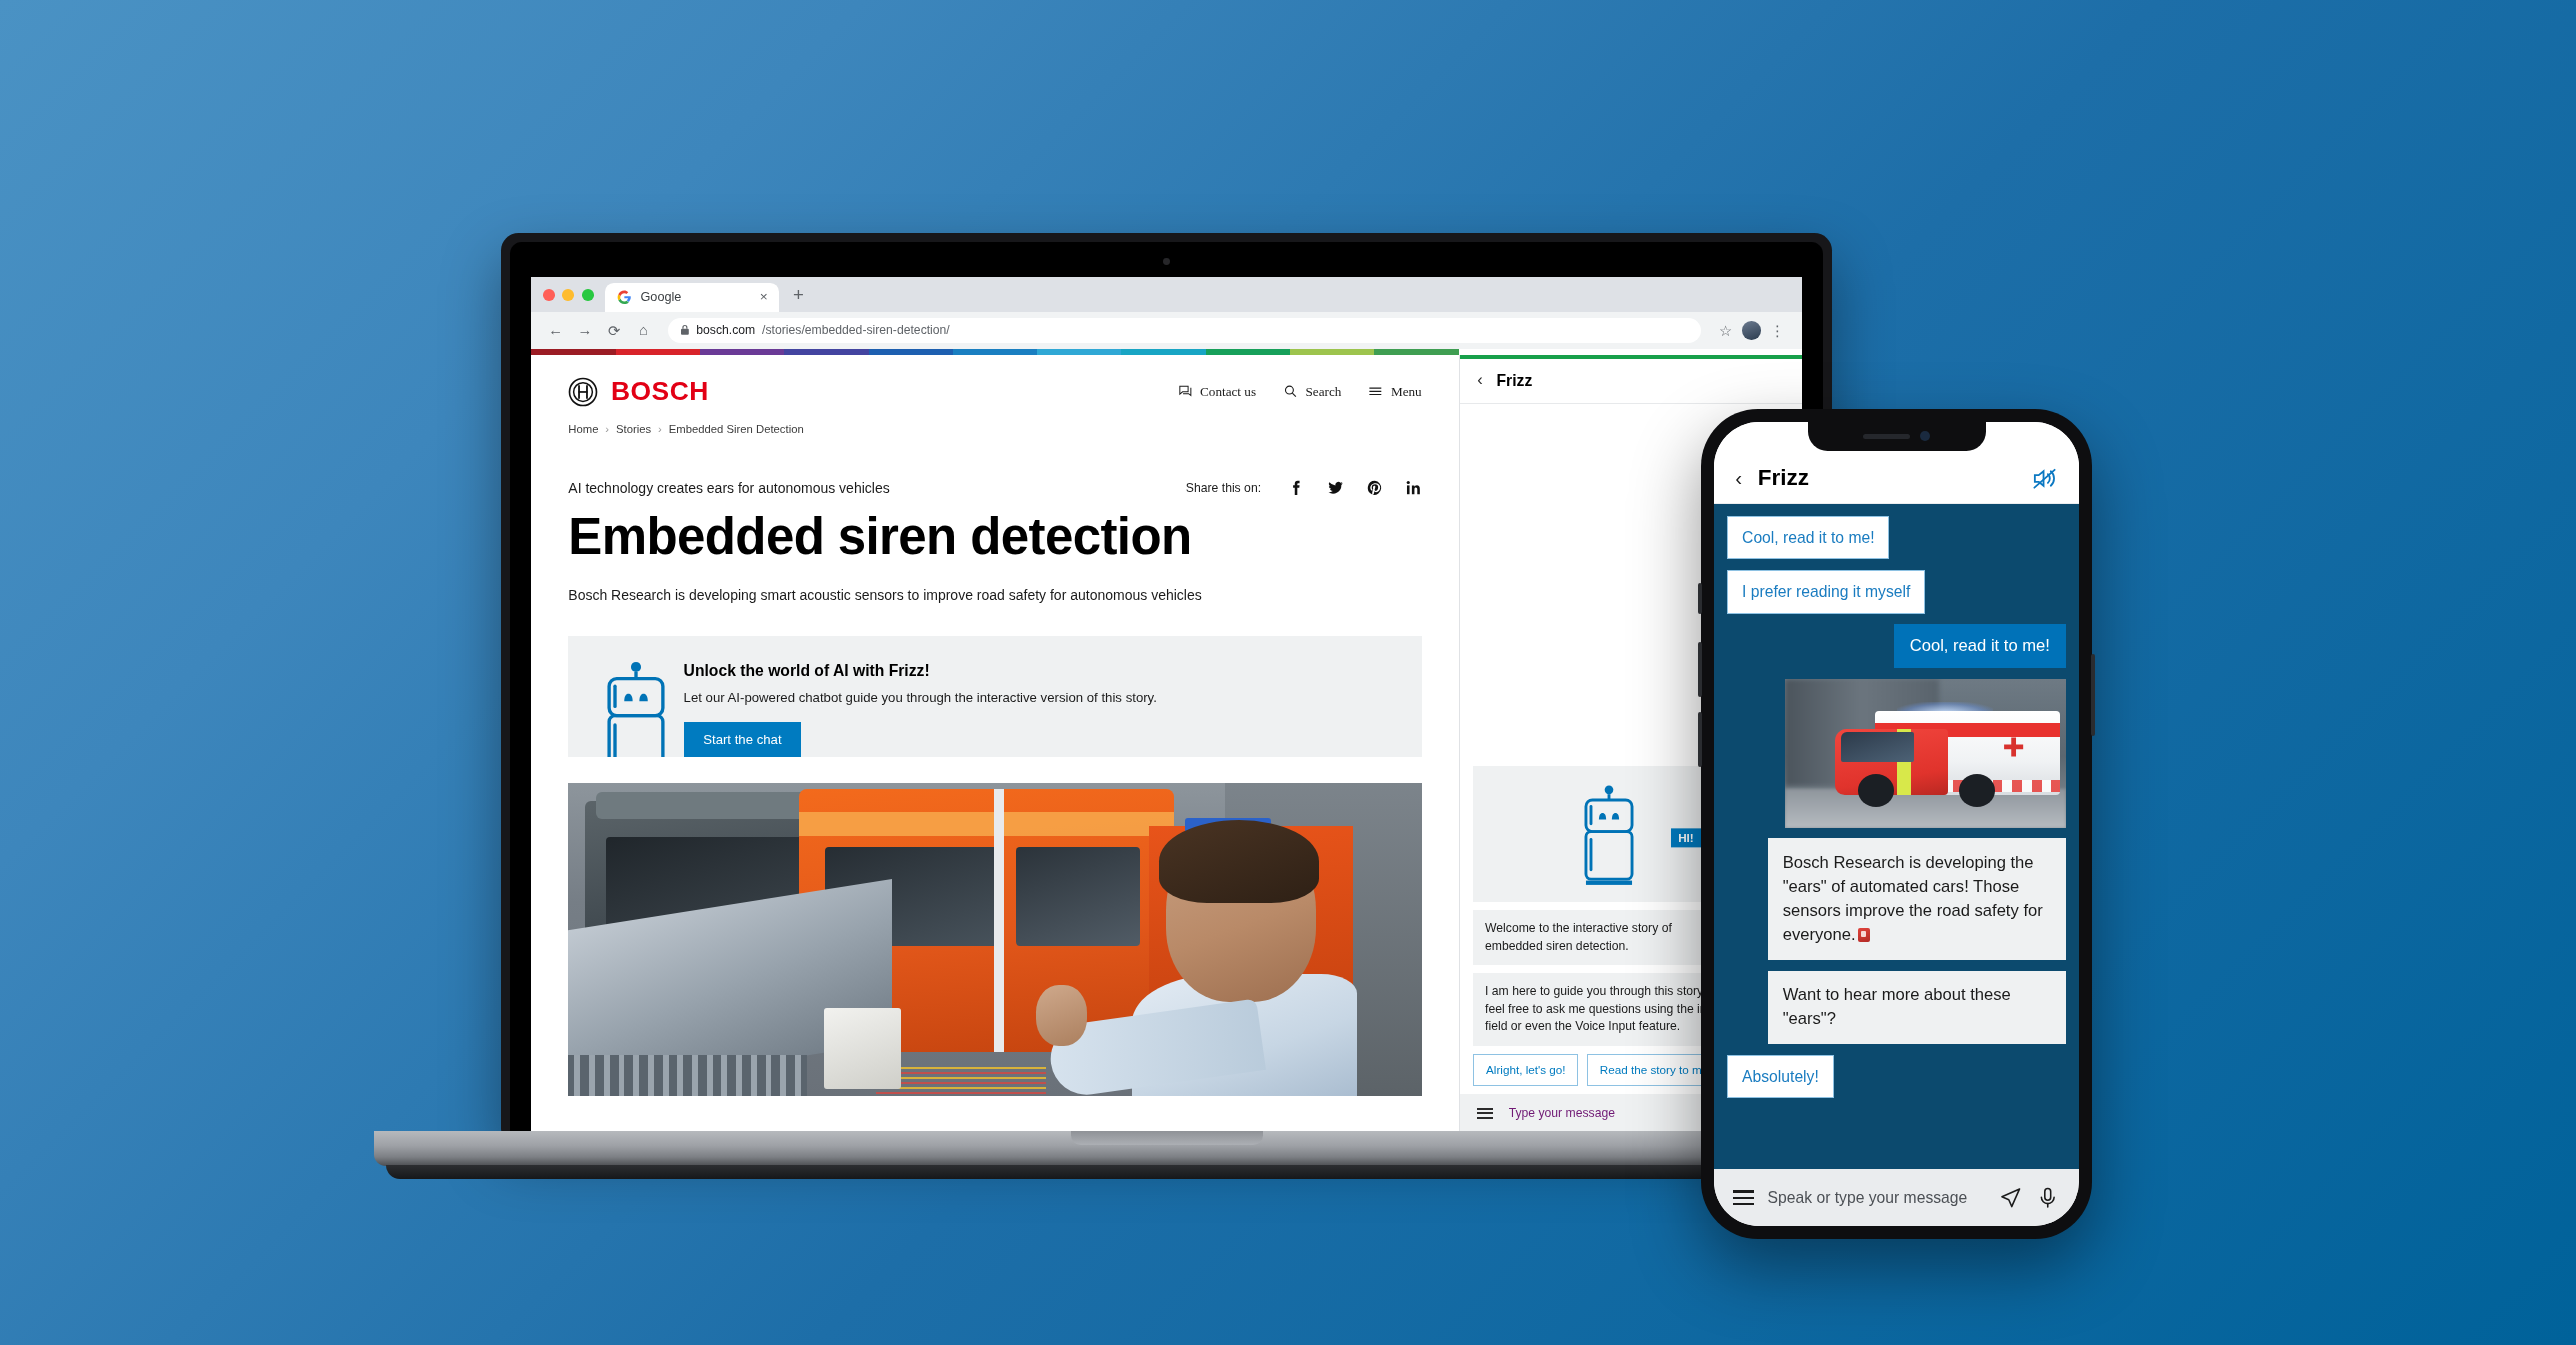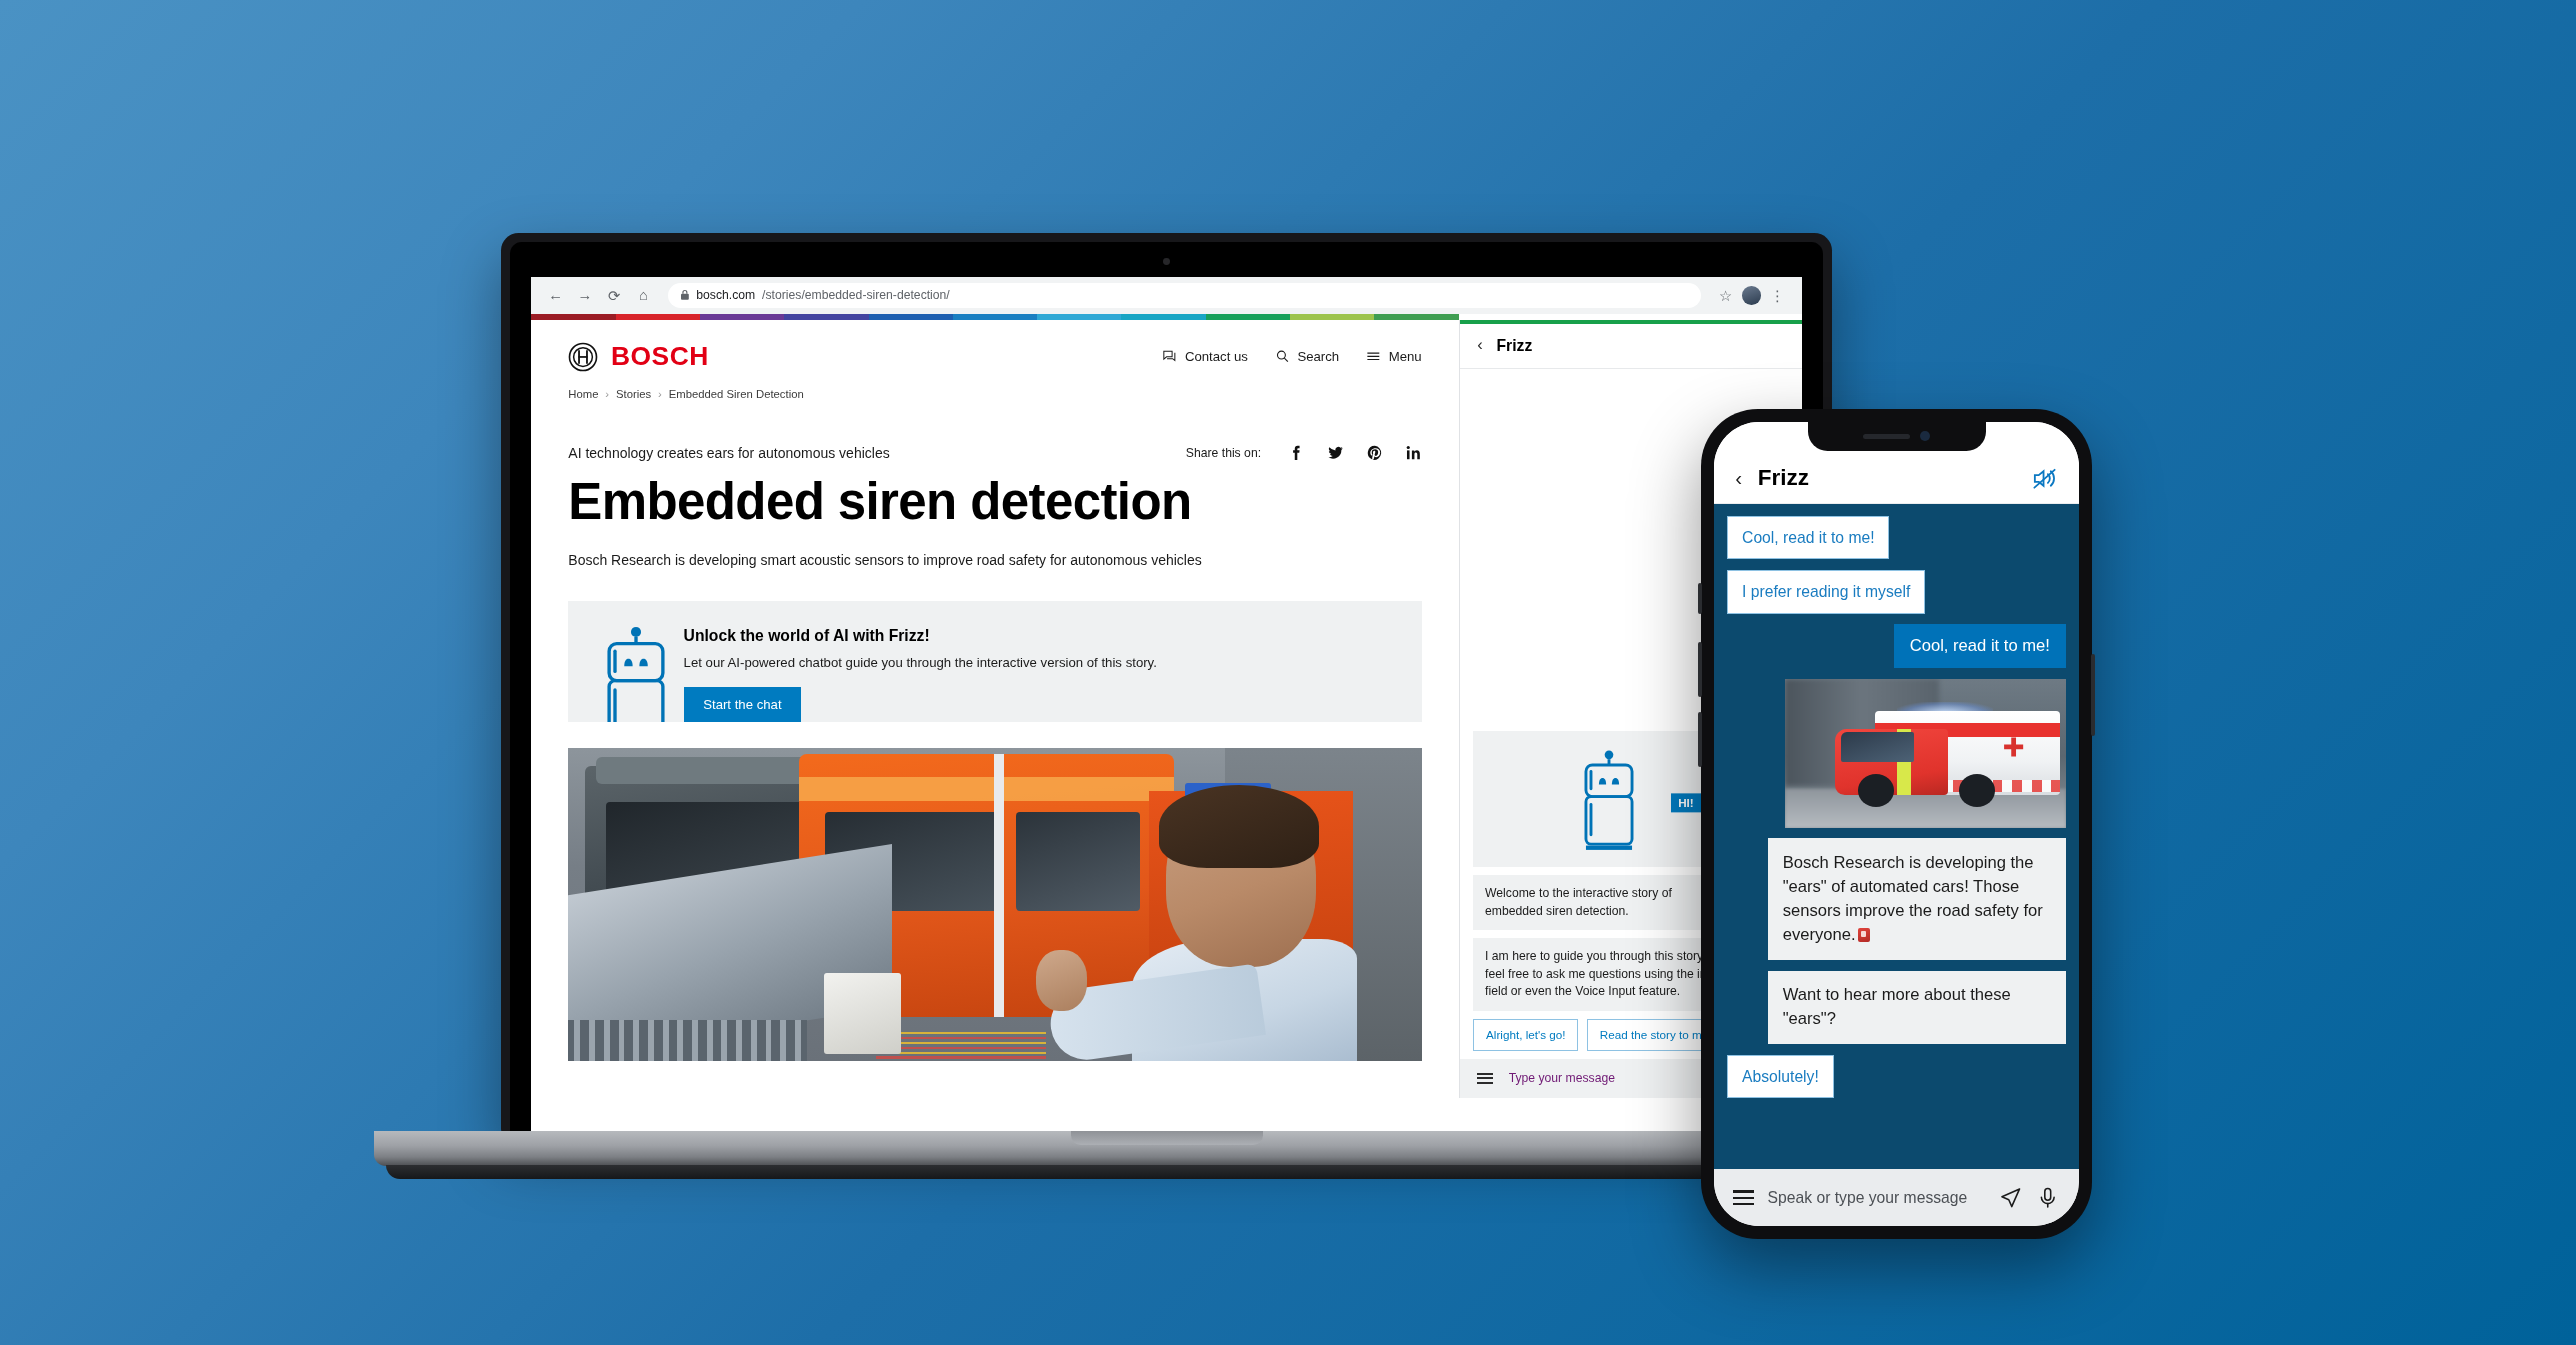--- a/index.html
+++ b/index.html
@@ -107,21 +107,21 @@
   
   .page { display: flex; height: calc(100% - 78px); }
   .article { width: 73%; background: #fff; position: relative; overflow: hidden; }
   .chatpanel { width: 27%; background: #fff; border-left: 1px solid #e0e2e5; display: flex; flex-direction: column; position: relative; }
 
   
   .site-head { display: flex; align-items: center; padding: 21.5px 37px 9.8px 37px; }
   .bosch-logo { display: flex; align-items: center; gap: 12.7px; text-align: right; }
   .bosch-mark { width: 30px; height: 30px; }
   .bosch-word { color: #e20015; font-weight: bold; font-size: 26.4px; letter-spacing: 0.5px; font-family: "Liberation Sans", sans-serif; }
-  .site-nav { margin-left: auto; display: flex; gap: 27px; align-items: center; font-size: 13.2px; color: #1b1b1b; }
+  .site-nav { margin-left: auto; display: flex; gap: 27px; align-items: center; font-size: 13.2px; color: #1b1b1b; font-family: Liberation Serif, serif; }
   .nav-item { display: flex; align-items: center; gap: 7.8px; }
   .nav-ico { width: 14.7px; height: 14.7px; display: inline-block; }
 
   .breadcrumb { padding: 5.9px 37px 0 37px; font-size: 11.3px; color: #3c3c3c; display: flex; gap: 6.9px; align-items: center; }
   .breadcrumb .sep { color: #9a9a9a; }
 
   
   .kicker-row { display: flex; align-items: center; padding: 45px 37px 0 37px; }
   .kicker { font-size: 14px; color: #1b1b1b; }
   .share { margin-left: auto; display: flex; align-items: center; gap: 23.5px; }
@@ -317,20 +317,40 @@
 </style>
 </head>
 <body>
 
 <div id="laptop">
   <div class="lid">
     <div class="lid-inner">
       <div class="camera"></div>
       <div class="screen">
 
+        <div class="tabstrip">
+          <div class="traffic">
+            <span class="dot r"></span>
+            <span class="dot y"></span>
+            <span class="dot g"></span>
+          </div>
+          <div class="tab">
+            <span class="gfav">
+              <svg viewBox="0 0 48 48" width="14.7" height="14.7">
+                <path fill="#4285F4" d="M45 24c0-1.6-.1-2.7-.4-3.9H24v7.1h12c-.2 1.9-1.5 4.7-4.4 6.6l6.7 5.2C42.2 35.5 45 30.3 45 24z"></path>
+                <path fill="#34A853" d="M24 46c5.9 0 10.9-2 14.5-5.3l-6.9-5.4c-1.9 1.3-4.4 2.2-7.6 2.2-5.8 0-10.7-3.8-12.5-9.1l-7.1 5.5C8 40.9 15.4 46 24 46z"></path>
+                <path fill="#FBBC05" d="M11.5 28.4c-.5-1.4-.8-2.8-.8-4.4s.3-3 .8-4.4l-7.1-5.5C2.9 17 2 20.4 2 24s.9 7 2.4 9.9l7.1-5.5z"></path>
+                <path fill="#EA4335" d="M24 10.6c3.3 0 5.5 1.4 6.8 2.6l5.9-5.8C33 4.1 29 2 24 2 15.4 2 8 7.1 4.4 14.1l7.1 5.5C13.3 14.4 18.2 10.6 24 10.6z"></path>
+              </svg>
+            </span>
+            <span>Google</span>
+            <span class="tab-close">×</span>
+          </div>
+          <span class="newtab">+</span>
+        </div>
 
         <div class="toolbar">
           <span class="tb-btn">←</span>
           <span class="tb-btn">→</span>
           <span class="tb-btn">⟳</span>
           <span class="tb-btn">⌂</span>
           <div class="omnibox">
             <svg width="9.8" height="11.7" viewBox="0 0 10 12">
               <rect x="1" y="5" width="8" height="6" rx="1" fill="#5f6368"></rect>
               <path d="M3 5V3.5a2 2 0 0 1 4 0V5" fill="none" stroke="#5f6368" stroke-width="1.2"></path>

